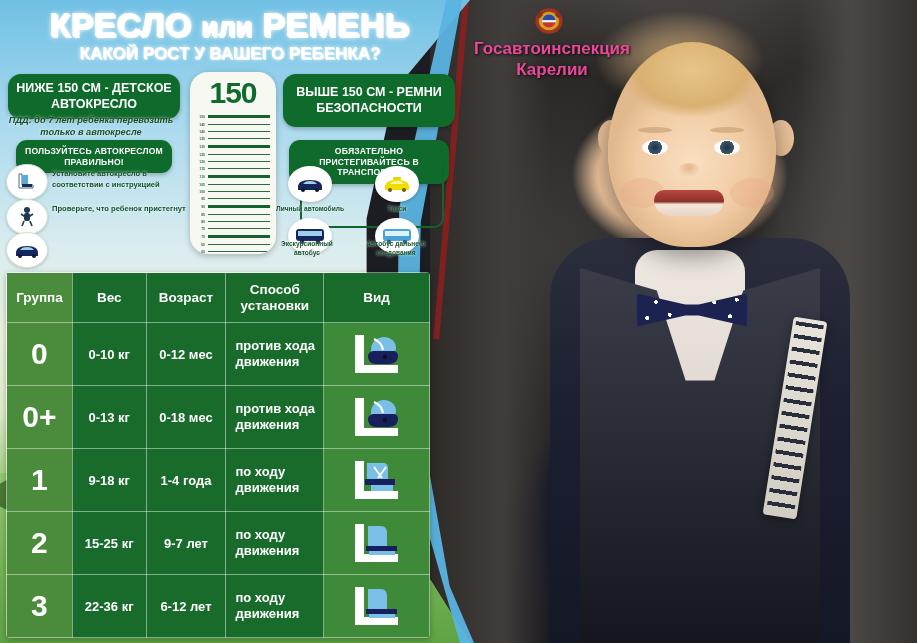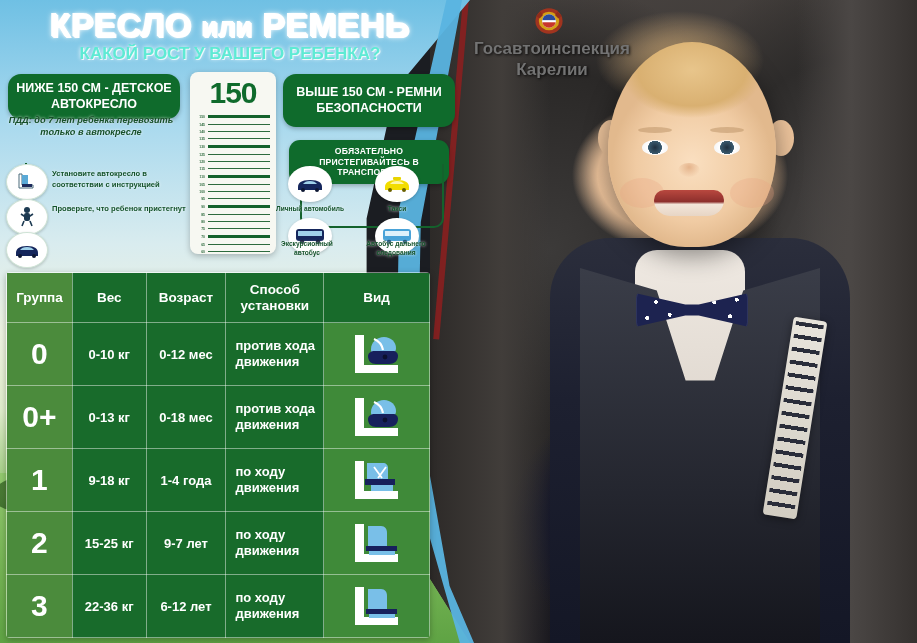--- a/index.html
+++ b/index.html
@@ -110,21 +110,21 @@
 
   
   .title{
     position:absolute;left:0;top:6px;width:460px;text-align:center;
     font-size:34px;font-weight:bold;letter-spacing:.3px;color:#ffffff;
     text-shadow:0 0 6px #fff,0 0 3px #fff,1px 1px 0 #fff,-1px -1px 0 #fff;
   }
   .title em{font-style:normal;font-size:27px;}
   .subtitle{
     position:absolute;left:0;top:44px;width:460px;text-align:center;
-    font-size:17px;font-weight:bold;color:#5eead4;
+    font-size:17px;font-weight:bold;color:#ffffff;
     text-shadow:0 0 4px #fff,1px 1px 0 rgba(255,255,255,.8);
   }
 
   
   .pill{
     position:absolute;background:#0f6b2c;color:#fff;border-radius:13px;
     text-align:center;font-weight:bold;line-height:1.25;
     box-shadow:0 2px 4px rgba(0,0,0,.25);
   }
   .box-l{left:8px;top:74px;width:164px;padding:7px 4px;font-size:12.5px;}
@@ -146,21 +146,21 @@
           box-shadow:0 1px 3px rgba(0,0,0,.2);}
   .bullet-txt{position:absolute;left:52px;font-size:7.6px;font-weight:bold;color:#14532b;line-height:1.45;
               text-shadow:0 0 3px rgba(255,255,255,.95);width:135px;}
   .b1{top:164px;} .b1t{top:168px;}
   .b2{top:199px;} .b2t{top:203px;}
   .b3{top:232px;} .b3t{top:230px;}
 
   
   .ruler{
     position:absolute;left:190px;top:72px;width:86px;height:182px;
-    background:#f7f8f2;border-radius:8px;box-shadow:0 2px 6px rgba(0,0,0,.25);
+    background:#f7f8f2;border-radius:18px;box-shadow:0 2px 6px rgba(0,0,0,.25);
     overflow:hidden;
   }
   .ruler .num{font-size:30px;font-weight:bold;color:#0f6b2c;text-align:center;margin:4px 0 2px;letter-spacing:-1px;}
   .tickwrap{position:relative;padding:0 6px;}
   .tick{display:flex;align-items:center;gap:3px;height:7px;}
   .tick .lbl{font-size:3.4px;color:#2d6b3e;width:9px;text-align:right;font-weight:bold;}
   .tick .bar{height:1.5px;background:#2d6b3e;flex:1;}
   .tick.major .bar{height:3px;background:#14622c;}
   .tick.major{height:9px;}
 
@@ -192,21 +192,21 @@
   tbody td.c4{background:#3f8a39;padding:0;}
   .colw0{width:66px;} .colw1{width:74px;} .colw2{width:80px;} .colw3{width:98px;} .colw4{width:106px;}
 
   
   .seatpic{width:72px;height:50px;display:block;margin:0 auto;}
 
   
   .emblem{position:absolute;left:532px;top:4px;width:34px;height:34px;}
   .agency{
     position:absolute;left:452px;top:38px;width:200px;text-align:center;
-    font-size:17px;font-weight:bold;color:#737373;line-height:1.25;
+    font-size:17px;font-weight:bold;color:#ec4899;line-height:1.25;
     text-shadow:1px 1px 3px rgba(0,0,0,.85);
   }
 </style>
 </head>
 <body>
 
 <div id="poster">
 
   <div class="photo">
     <div class="seat-wing l"></div>
@@ -254,20 +254,21 @@
 
   <div class="title">
     <span>КРЕСЛО</span>
     <em>или</em>
     <span>РЕМЕНЬ</span>
   </div>
   <div class="subtitle">КАКОЙ РОСТ У ВАШЕГО РЕБЕНКА?</div>
 
   <div class="pill box-l">НИЖЕ 150 СМ - ДЕТСКОЕ АВТОКРЕСЛО</div>
   <div class="note note-l">ПДД: до 7 лет ребенка перевозить только в автокресле</div>
+  <div class="pill pill-sm pill-l">ПОЛЬЗУЙТЕСЬ АВТОКРЕСЛОМ ПРАВИЛЬНО!</div>
 
   <div class="stem"></div>
 
   <div class="bullet b1">
     <svg width="24" height="20" viewBox="0 0 24 20">
       <path d="M4 2h3v11h11v3H4z" fill="#ffffff" stroke="#4a6a7a" stroke-width="1"></path>
       <path d="M7 3h6v9H7z" fill="#5aa9d6"></path>
       <path d="M7 12h10v3H7z" fill="#1d2b5c"></path>
     </svg>
   </div>

